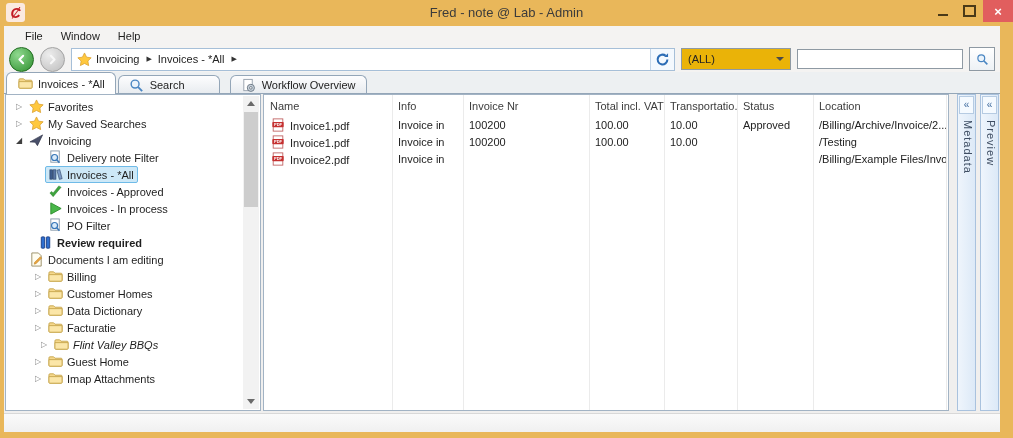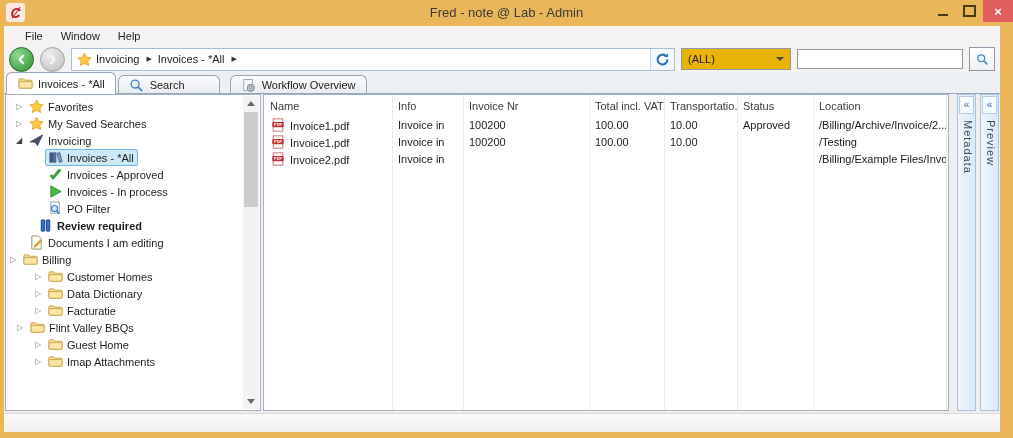--- a/index.html
+++ b/index.html
@@ -239,20 +239,33 @@
               <span class="thl">
                 <span class="ticon">
                   <svg viewBox="0 0 16 16">
                     <path d="M1 9.5 14.5 2 9 13.5 6.5 9.8z" fill="#49506A" stroke="#2E3347" stroke-width="0.7"></path>
                   </svg>
                 </span>
                 <span class="tlabel">Invoicing</span>
               </span>
             </div>
 
+            <div class="trow" style="padding-left: 25px;">
+              <span class="expander exp-none"></span>
+              <span class="thl">
+                <span class="ticon">
+                  <svg viewBox="0 0 16 16">
+                    <rect x="3" y="1" width="9" height="12" fill="#fff" stroke="#8899AA"></rect>
+                    <circle cx="7" cy="8" r="3.2" fill="#D9EBFA" stroke="#3A78B8" stroke-width="1.3"></circle>
+                    <line x1="9.4" y1="10.4" x2="12.2" y2="13.6" stroke="#3A78B8" stroke-width="1.6"></line>
+                  </svg>
+                </span>
+                <span class="tlabel">Delivery note Filter</span>
+              </span>
+            </div>
 
             <div class="trow sel" style="padding-left: 25px;">
               <span class="expander exp-none"></span>
               <span class="thl">
                 <span class="ticon">
                   <svg viewBox="0 0 16 16">
                     <rect x="2" y="3" width="3" height="10" fill="#3E5C8C" stroke="#253A5E" stroke-width="0.6"></rect>
                     <rect x="5.5" y="3" width="3" height="10" fill="#5B79A8" stroke="#253A5E" stroke-width="0.6"></rect>
                     <path d="M9.5 3.5l3-.8 2.6 9.7-3 .8z" fill="#7D9CC8" stroke="#253A5E" stroke-width="0.6"></path>
                   </svg>
@@ -320,21 +333,21 @@
                   <svg viewBox="0 0 16 16">
                     <path d="M3 1h7l3 3v11H3z" fill="#FFFDF0" stroke="#9A8F66"></path>
                     <path d="M6 11l6-6 1.5 1.5-6 6L5.5 13z" fill="#E8A33D" stroke="#B47B20" stroke-width="0.5"></path>
                   </svg>
                 </span>
                 <span class="tlabel">Documents I am editing</span>
               </span>
             </div>
 
 
-            <div class="trow" style="">
+            <div class="trow" style="padding-left: 25px;">
               <span class="expander exp-collapsed"></span>
               <span class="thl">
                 <span class="ticon">
                   <svg viewBox="0 0 16 16">
                     <path d="M1 4c0-.6.4-1 1-1h4l1.5 1.5H14c.6 0 1 .4 1 1V12c0 .6-.4 1-1 1H2c-.6 0-1-.4-1-1z" fill="#F5D88C" stroke="#C9A850"></path>
                     <path d="M1 6h14v6c0 .6-.4 1-1 1H2c-.6 0-1-.4-1-1z" fill="#FBE6A8" stroke="#C9A850"></path>
                   </svg>
                 </span>
                 <span class="tlabel">Billing</span>
               </span>
@@ -372,21 +385,21 @@
                 <span class="ticon">
                   <svg viewBox="0 0 16 16">
                     <path d="M1 4c0-.6.4-1 1-1h4l1.5 1.5H14c.6 0 1 .4 1 1V12c0 .6-.4 1-1 1H2c-.6 0-1-.4-1-1z" fill="#F5D88C" stroke="#C9A850"></path>
                     <path d="M1 6h14v6c0 .6-.4 1-1 1H2c-.6 0-1-.4-1-1z" fill="#FBE6A8" stroke="#C9A850"></path>
                   </svg>
                 </span>
                 <span class="tlabel">Facturatie</span>
               </span>
             </div>
 
-            <div class="trow" style="padding-left: 7px;">
+            <div class="trow" style="padding-left: 31px; font-style: italic;">
               <span class="expander exp-collapsed"></span>
               <span class="thl">
                 <span class="ticon">
                   <svg viewBox="0 0 16 16">
                     <path d="M1 4c0-.6.4-1 1-1h4l1.5 1.5H14c.6 0 1 .4 1 1V12c0 .6-.4 1-1 1H2c-.6 0-1-.4-1-1z" fill="#F5D88C" stroke="#C9A850"></path>
                     <path d="M1 6h14v6c0 .6-.4 1-1 1H2c-.6 0-1-.4-1-1z" fill="#FBE6A8" stroke="#C9A850"></path>
                   </svg>
                 </span>
                 <span class="tlabel">Flint Valley BBQs</span>
               </span>

